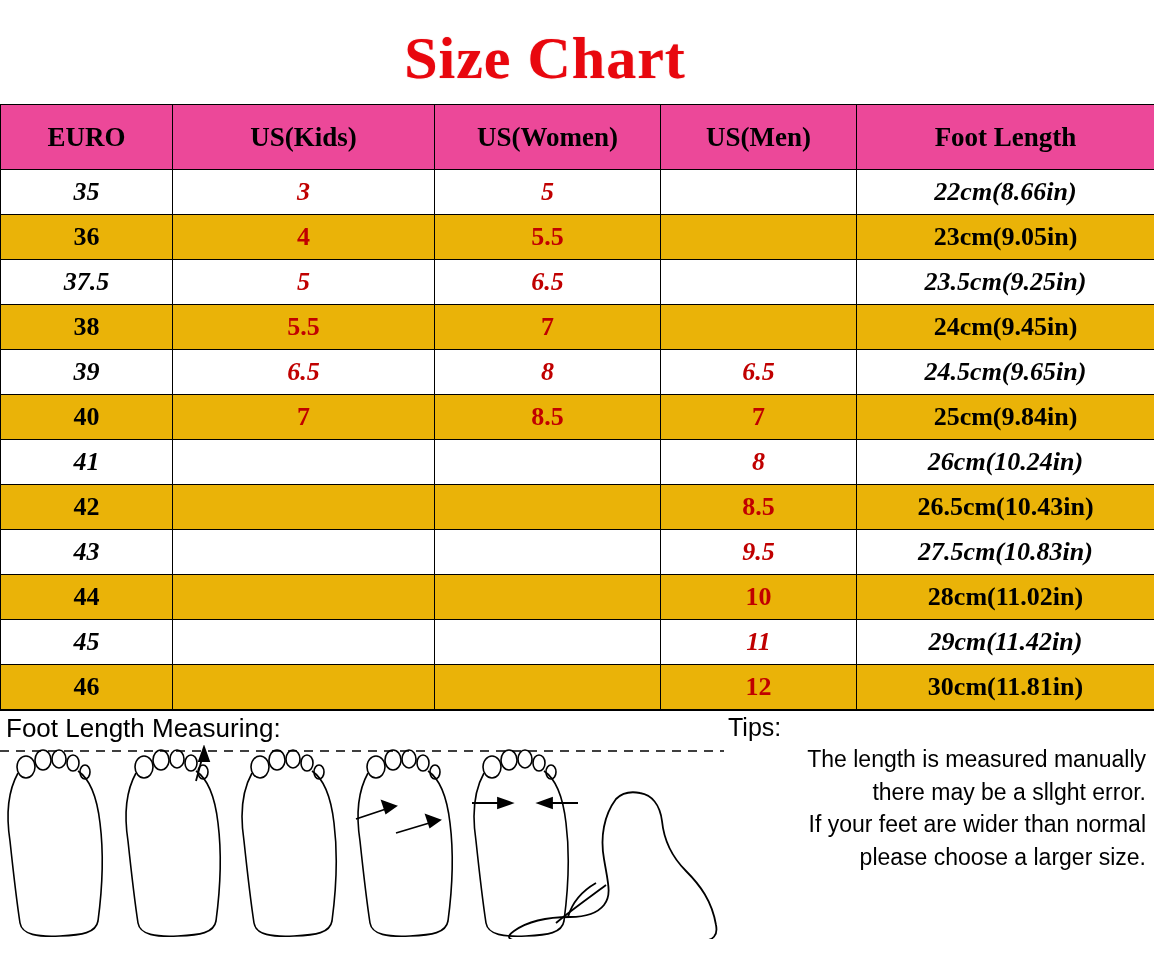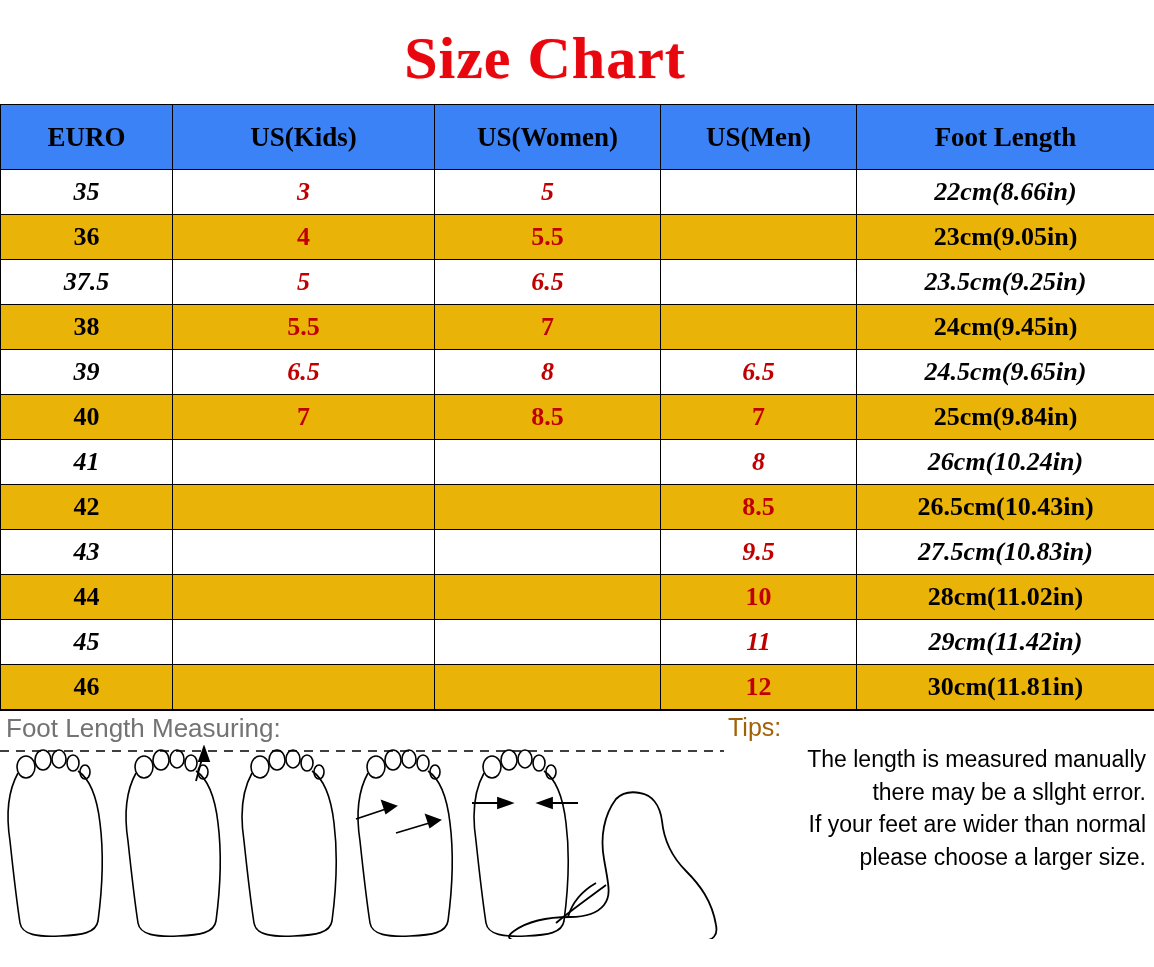--- a/index.html
+++ b/index.html
@@ -42,21 +42,21 @@
   table.size-chart th,
   table.size-chart td {
     border: 1px solid #000000;
     text-align: center;
     font-family: "Liberation Serif", serif;
     font-weight: bold;
     height: 44px;
     padding: 0;
   }
   table.size-chart th {
-    background: #3b82f6;
+    background: #ec4899;
     color: #000000;
     font-size: 27px;
     height: 64px;
   }
   table.size-chart td {
     font-size: 26px;
   }
   tr.row-white td { background: #ffffff; font-style: italic; }
   tr.row-blue  td { background: #eab308; }
 
@@ -87,28 +87,28 @@
     box-sizing: border-box;
   }
   .bottom-right {
     width: 430px;
     position: relative;
     box-sizing: border-box;
   }
   .bl-title {
     font-family: "Liberation Sans", sans-serif;
     font-size: 26px;
-    color: #737373;
+    color: #000000;
     padding: 2px 0 0 6px;
     letter-spacing: 0px;
   }
   .br-title {
     font-family: "Liberation Sans", sans-serif;
     font-size: 25px;
-    color: #a16207;
+    color: #000000;
     padding: 2px 0 0 4px;
   }
   .tips-text {
     font-family: "Liberation Sans", sans-serif;
     font-size: 23px;
     color: #000;
     line-height: 1.33;
     text-align: right;
     padding: 2px 8px 0 6px;
   }

